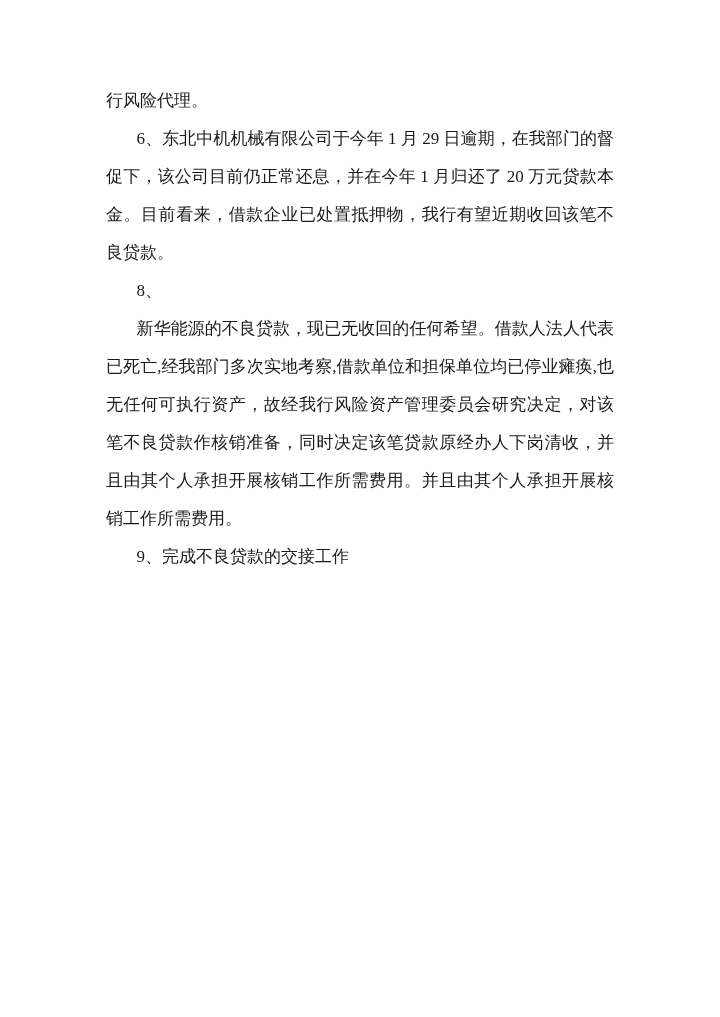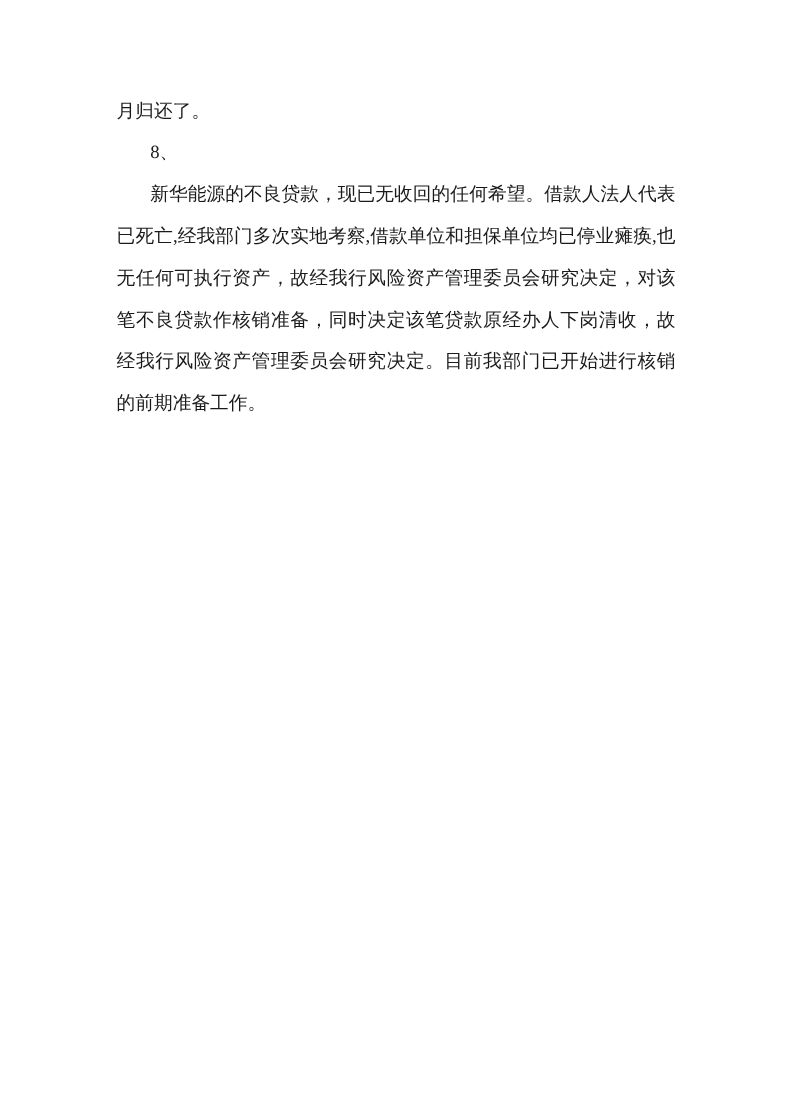--- a/index.html
+++ b/index.html
@@ -34,17 +34,19 @@
   }
   .para.no-indent {
     text-indent: 0;
   }
 </style>
 </head>
 <body>
 
 <div class="page">
   <div class="content">
-    <p class="para no-indent">月归还了。</p>
+    <p class="para no-indent">行风险代理。</p>
+    <p class="para">6、东北中机机械有限公司于今年 1 月 29 日逾期，在我部门的督促下，该公司目前仍正常还息，并在今年 1 月归还了 20 万元贷款本金。目前看来，借款企业已处置抵押物，我行有望近期收回该笔不良贷款。</p>
     <p class="para">8、</p>
-    <p class="para">新华能源的不良贷款，现已无收回的任何希望。借款人法人代表已死亡,经我部门多次实地考察,借款单位和担保单位均已停业瘫痪,也无任何可执行资产，故经我行风险资产管理委员会研究决定，对该笔不良贷款作核销准备，同时决定该笔贷款原经办人下岗清收，故经我行风险资产管理委员会研究决定。目前我部门已开始进行核销的前期准备工作。</p>
+    <p class="para">新华能源的不良贷款，现已无收回的任何希望。借款人法人代表已死亡,经我部门多次实地考察,借款单位和担保单位均已停业瘫痪,也无任何可执行资产，故经我行风险资产管理委员会研究决定，对该笔不良贷款作核销准备，同时决定该笔贷款原经办人下岗清收，并且由其个人承担开展核销工作所需费用。并且由其个人承担开展核销工作所需费用。</p>
+    <p class="para">9、完成不良贷款的交接工作</p>
   </div>
 </div>
 
 </body></html>

